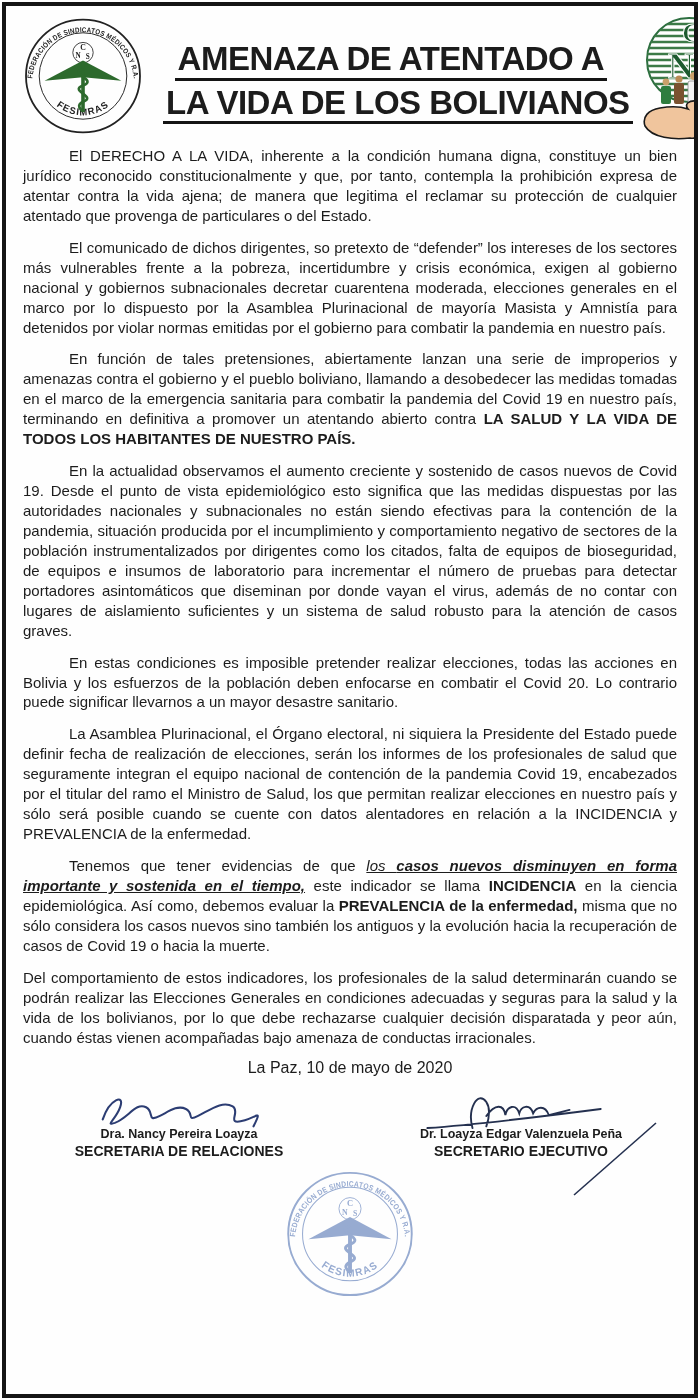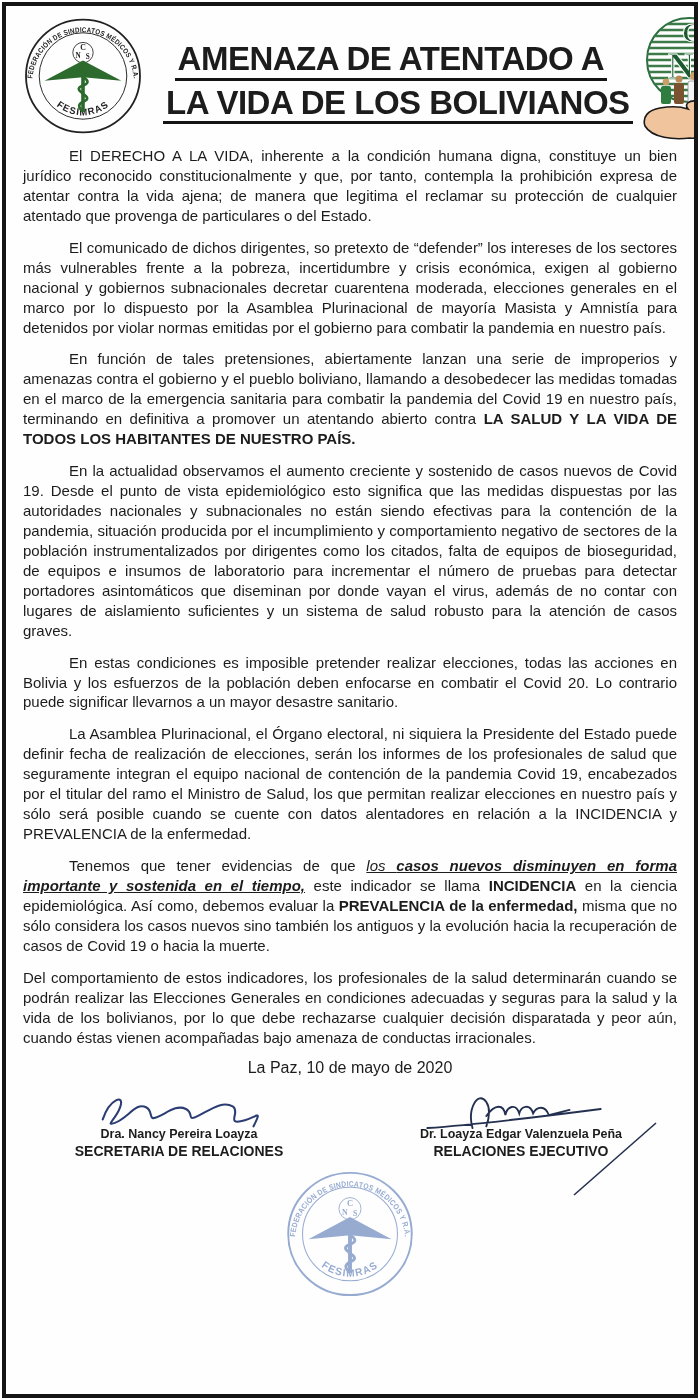--- a/index.html
+++ b/index.html
@@ -146,21 +146,21 @@
       <div class="sig-title">SECRETARIA DE RELACIONES</div>
     </div>
     <div class="sig">
       <svg width="220" height="52" viewBox="0 0 240 60">
         <path d="M64,52 C58,30 70,8 80,22 C86,31 82,44 80,50 M80,38 C90,24 100,24 102,37 C104,27 114,23 118,35 C120,27 130,23 134,35 C138,27 148,25 152,37 L176,31 M12,52 C70,48 150,38 212,30" fill="none" stroke="#24304f" stroke-width="2.2" stroke-linecap="round"></path>
       </svg>
       <svg class="sig-tail" width="120" height="80" viewBox="0 0 120 80">
         <path d="M112,6 L30,78" fill="none" stroke="#24304f" stroke-width="1.6"></path>
       </svg>
       <div class="sig-name">Dr. Loayza Edgar Valenzuela Peña</div>
-      <div class="sig-title">RELACIONES EJECUTIVO</div>
+      <div class="sig-title">SECRETARIO EJECUTIVO</div>
     </div>
   </div>
 
   <div class="stamp-row">
     <div class="seal" style="--ink:#92a7cf;--plant:#92a7cf;">
       <svg width="136" height="130" viewBox="0 0 200 200">
         <ellipse class="ring" cx="100" cy="100" rx="95" ry="94" stroke-width="3"></ellipse>
         <ellipse class="ring" cx="100" cy="100" rx="73" ry="72" stroke-width="1.6"></ellipse>
         <defs>
           <path id="s2-top" d="M 15 112 A 85 85 0 1 1 185 112"></path>

